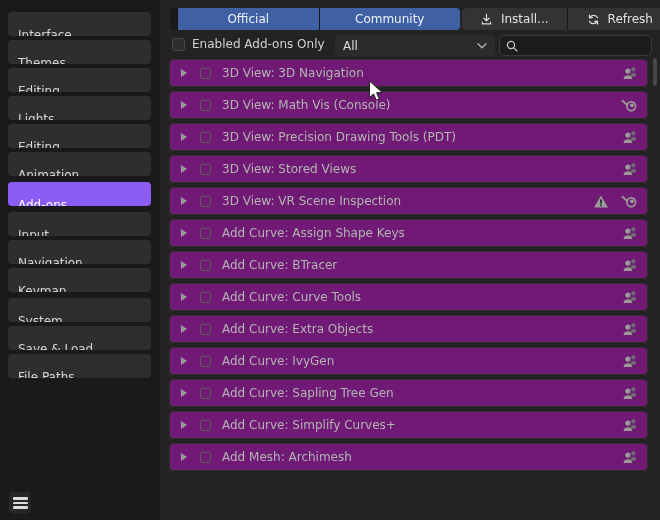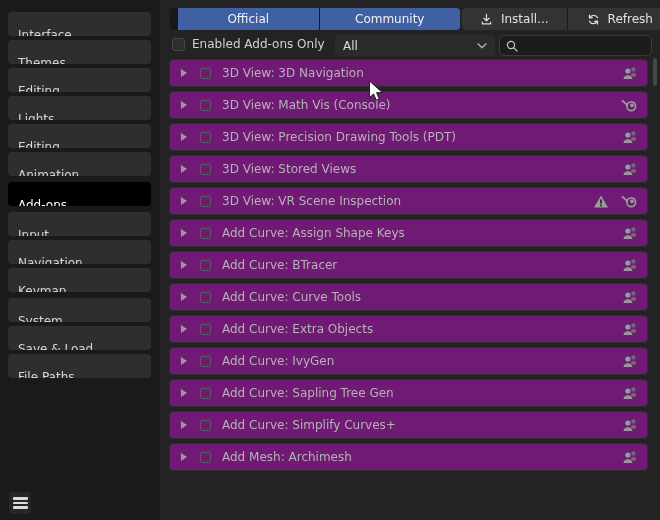--- a/index.html
+++ b/index.html
@@ -10,21 +10,21 @@
   }
   
   .sidebar{position:absolute;left:0;top:0;width:160px;height:520px;background:#1a1a1c;box-sizing:border-box;padding:12px 0 0 8px;}
   .nav-item{
     width:143px;height:22px;line-height:22px;box-sizing:border-box;
     background:#2e2e2e;border-radius:4px;margin-bottom:4px;
     padding:12px 10px;font-size:12px;color:#d6d6d6;cursor:default;
     white-space:nowrap;overflow:hidden;
   }
   .nav-item.group-start{margin-top:6px;}
-  .nav-item.active{background:#000000;color:#ffffff;}
+  .nav-item.active{background:#8b5cf6;color:#ffffff;}
   .hamburger{position:absolute;left:9px;top:492px;width:22px;height:22px;background:#262626;border-radius:4px;
     display:flex;flex-direction:column;justify-content:center;gap:2px;align-items:center;}
   .hamburger span{display:block;width:15px;height:2.4px;background:#dcdcdc;border-radius:1px;}
   
   .main{position:absolute;left:160px;top:0;width:500px;height:520px;background:#232323;overflow:hidden;}
   
   .tabs{position:absolute;left:10px;top:8px;width:282px;height:22px;display:flex;gap:1px;background:#191919;border-radius:4px;overflow:hidden;padding-left:8px;}
   .tab{flex:1;display:flex;align-items:center;justify-content:center;font-size:12px;background:#2e2e2e;color:#cccccc;cursor:default;}
   .tab.selected{background:#4060a4;color:#eef2f8;}
   .btn-group{position:absolute;left:302px;top:8px;width:210px;height:22px;display:flex;gap:1px;background:#191919;border-radius:4px;overflow:hidden;}

